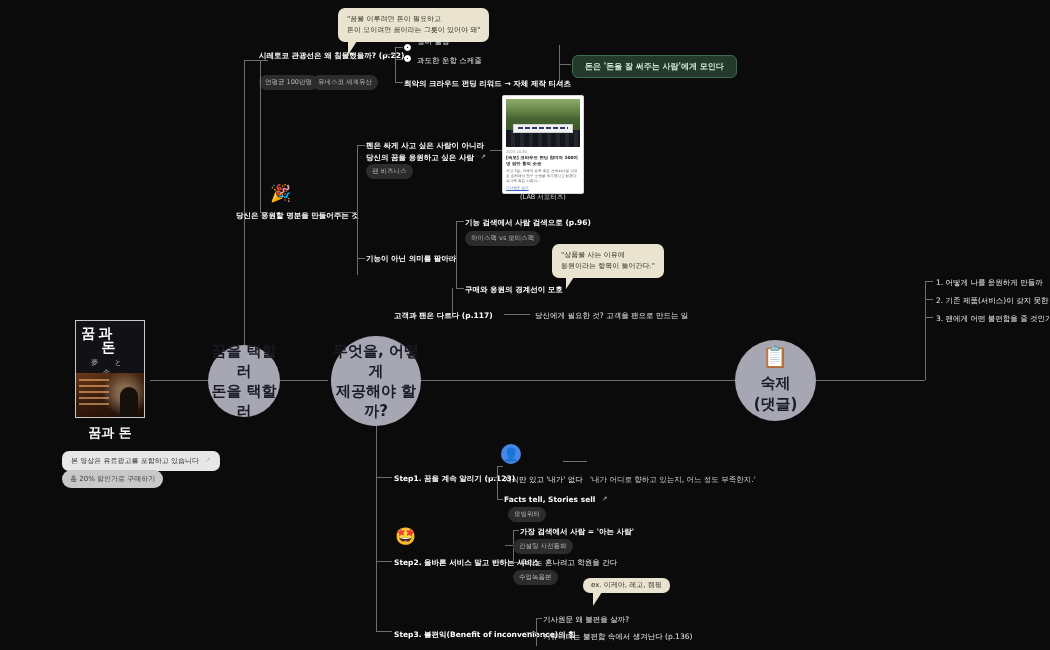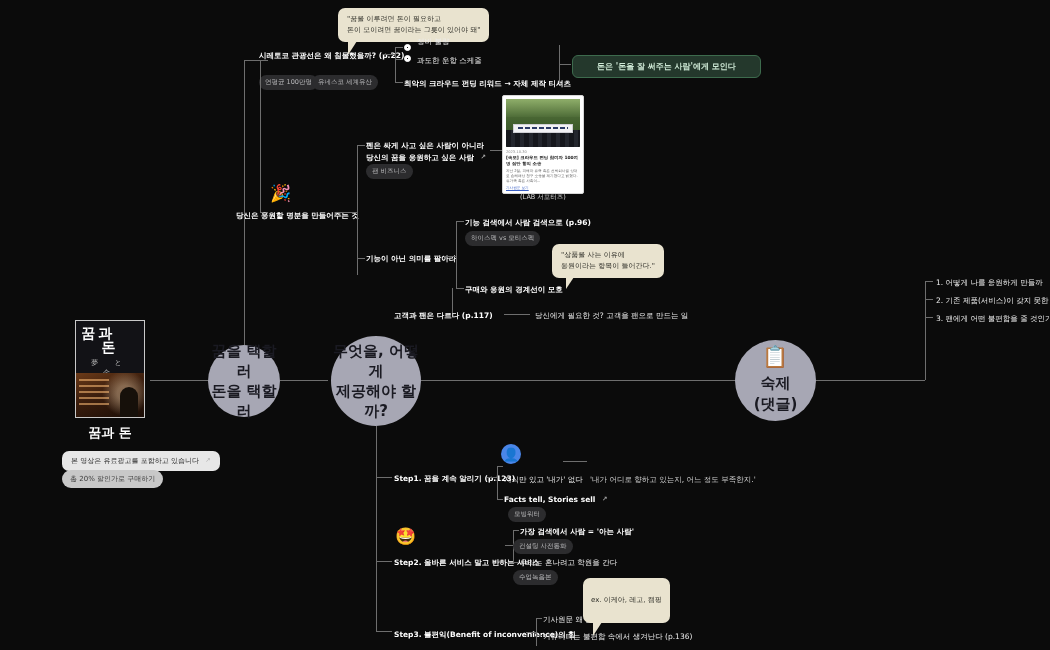--- a/index.html
+++ b/index.html
@@ -84,21 +84,21 @@
   
   .chip {
     position: absolute;
     background: #2c2c2e; color: #b9b9bb;
     font-size: 6.5px; padding: 3px 6px; border-radius: 9px; white-space: nowrap;
   }
   .chip.light { background: #e7e7e7; color: #2a2a2a; }
   .chip.light-grey { background: #c8c8c8; color: #3a3a3a; }
   .chip.green {
     background: #24382c; color: #cfe9d6; border: 1px solid #3d6b4d;
-    font-size: 8px; padding: 5px 24px; border-radius: 6px; font-weight: bold;
+    font-size: 8px; padding: 5px 12px; border-radius: 6px; font-weight: bold;
   }
 
   
   .txt { position: absolute; font-size: 7.5px; line-height: 1.5; white-space: nowrap; }
   .txt.b { font-weight: bold; color: #fff; }
   .txt.n { color: #ececec; }
   .txt.m { color: #cfcfcf; }
 
   
   .bubble {
@@ -358,15 +358,15 @@
 
   <div class="txt b" style="left:394px; top:629px;">Step3. 불편익(Benefit of inconvenience)의 힘</div>
   <div class="ln-h" style="left:526px; top:632px; width:10px;"></div>
   <div class="ln-v" style="left:536px; top:618px; height:28px;"></div>
   <div class="ln-h" style="left:536px; top:618px; width:6px;"></div>
   <div class="ln-h" style="left:536px; top:635px; width:6px;"></div>
 
   <div class="txt n" style="left:543px; top:614px;">기사원문 왜 불편을 살까?</div>
   <div class="txt n" style="left:543px; top:631px;">커뮤니티는 불편함 속에서 생겨난다 (p.136)</div>
 
-  <div class="bubble tail-bl" style="left:583px; top:578px; font-size:7px; padding:17px 8px;">ex. 이케아, 레고, 캠핑</div>
+  <div class="bubble tail-bl" style="left:583px; top:578px; font-size:7px; padding:2px 8px;">ex. 이케아, 레고, 캠핑</div>
 
 </div>
 
 </body></html>

